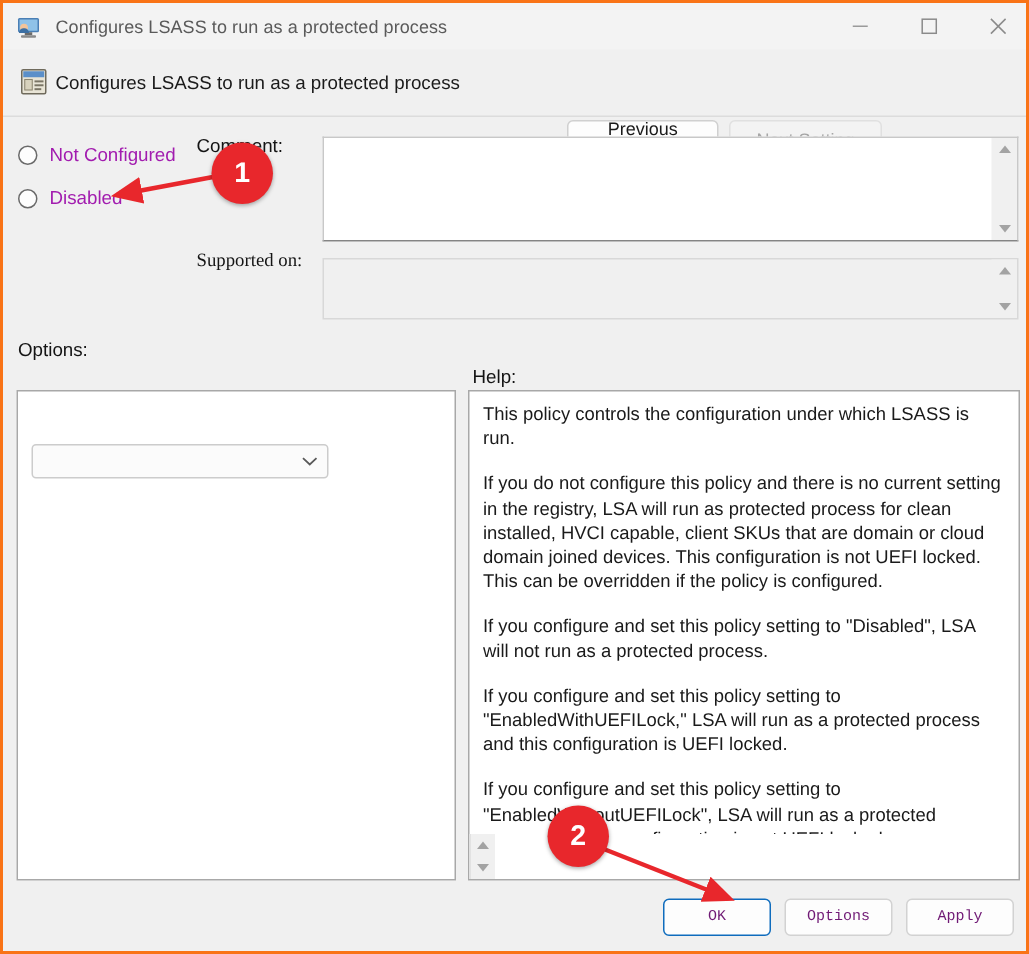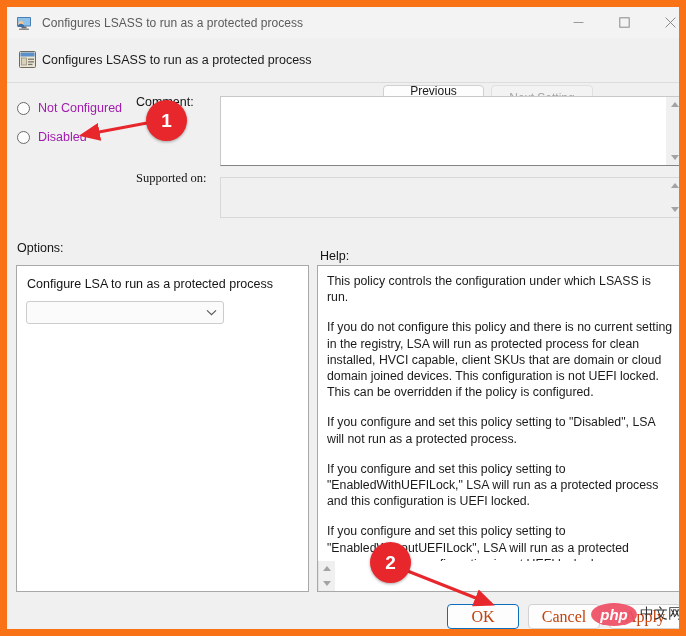--- a/index.html
+++ b/index.html
@@ -12,21 +12,21 @@
     font-family: "Liberation Sans", sans-serif;
     background: #ffffff;
     overflow: hidden;
   }
 
   .window {
     position: relative;
     width: 686px;
     height: 636px;
     background: #f0f0f0;
-    border: 7px solid #f97316;
+    border: 2px solid #f97316;
     box-sizing: border-box;
     overflow: hidden;
   }
 
   
   .titlebar {
     position: absolute;
     left: 0; top: 0;
     width: 686px; height: 31px;
     background: #f3f3f3;
@@ -199,21 +199,21 @@
     border-right: 4.5px solid transparent;
     border-top: 5px solid #a3a3a3;
   }
 
   
   .section-label {
     position: absolute;
     font-size: 12.5px;
     color: #141414;
   }
-  .lbl-options { left: 10px; top: 224px; margin-top: 10px; }
+  .lbl-options { left: 10px; top: 224px; }
   .lbl-help { left: 313px; top: 224px; margin-top: 18px; }
 
   
   .panel {
     position: absolute;
     background: #ffffff;
     border: 1px solid #a8a8a8;
     box-sizing: border-box;
   }
   .options-panel {
@@ -287,26 +287,26 @@
   .footer {
     position: absolute;
     left: 0; top: 592px;
     width: 686px; height: 44px;
     background: #f0f0f0;
   }
   .btn {
     position: absolute;
     top: 5px;
     height: 25px;
-    font-size: 16px;
-    font-family: Liberation Serif, serif;
+    font-size: 10px;
+    font-family: Liberation Mono, monospace;
     background: #fdfdfd;
     border: 1px solid #d2d2d2;
     border-radius: 4px;
-    color: #c2410c;
+    color: #701a75;
     box-sizing: border-box;
     display: flex; align-items: center; justify-content: center;
   }
   .btn.ok     { left: 440px; width: 72px; border: 1.4px solid #0f6cbd; }
   .btn.cancel { left: 521px; width: 72px; }
   .btn.apply  { left: 602px; width: 72px; }
 
   
   .anno-svg {
     position: absolute;
@@ -446,21 +446,20 @@
       <div class="arrow">
           <span class="tri-down"></span>
         </div>
     </div>
   </div>
 
   <div class="section-label lbl-options">Options:</div>
   <div class="section-label lbl-help">Help:</div>
 
   <div class="panel options-panel">
-    <div class="option-title">Configure LSA to run as a protected process</div>
     <div class="combo">
       <div class="combo-value"></div>
       <div class="combo-arrow">
         <svg width="11" height="7" viewBox="0 0 11 7">
             <polyline points="1,1.4 5.5,5.6 10,1.4" fill="none" stroke="#5a5a5a" stroke-width="1.2"></polyline>
           </svg>
       </div>
     </div>
   </div>
 
@@ -477,35 +476,31 @@
           <span class="tri-up"></span>
         </div>
       <div class="arrow" style="width:17px;height:15px;display:flex;align-items:center;justify-content:center;">
           <span class="tri-down"></span>
         </div>
     </div>
   </div>
 
   <div class="footer">
     <button class="btn ok">OK</button>
-    <button class="btn cancel">Cancel</button>
+    <button class="btn cancel">Options</button>
     <button class="btn apply">Apply</button>
   </div>
 
   <svg class="anno-svg">
     <defs>
       <marker id="ah" markerWidth="7" markerHeight="7" refX="5.6" refY="3" orient="auto">
         <polygon points="0,0 7,3 0,6" fill="#e8272c"></polygon>
       </marker>
     </defs>
     <line x1="140" y1="116" x2="76" y2="128" stroke="#e8272c" stroke-width="3" marker-end="url(#ah)"></line>
     <line x1="398" y1="563" x2="484" y2="597" stroke="#e8272c" stroke-width="3" marker-end="url(#ah)"></line>
   </svg>
 
   <div class="anno-circle anno-1">1</div>
   <div class="anno-circle anno-2">2</div>
 
-  <div class="watermark">
-    <div class="wm-ellipse">php</div>
-    <div class="wm-cn">中文网</div>
-  </div>
 
 </div>
 
 </body></html>

